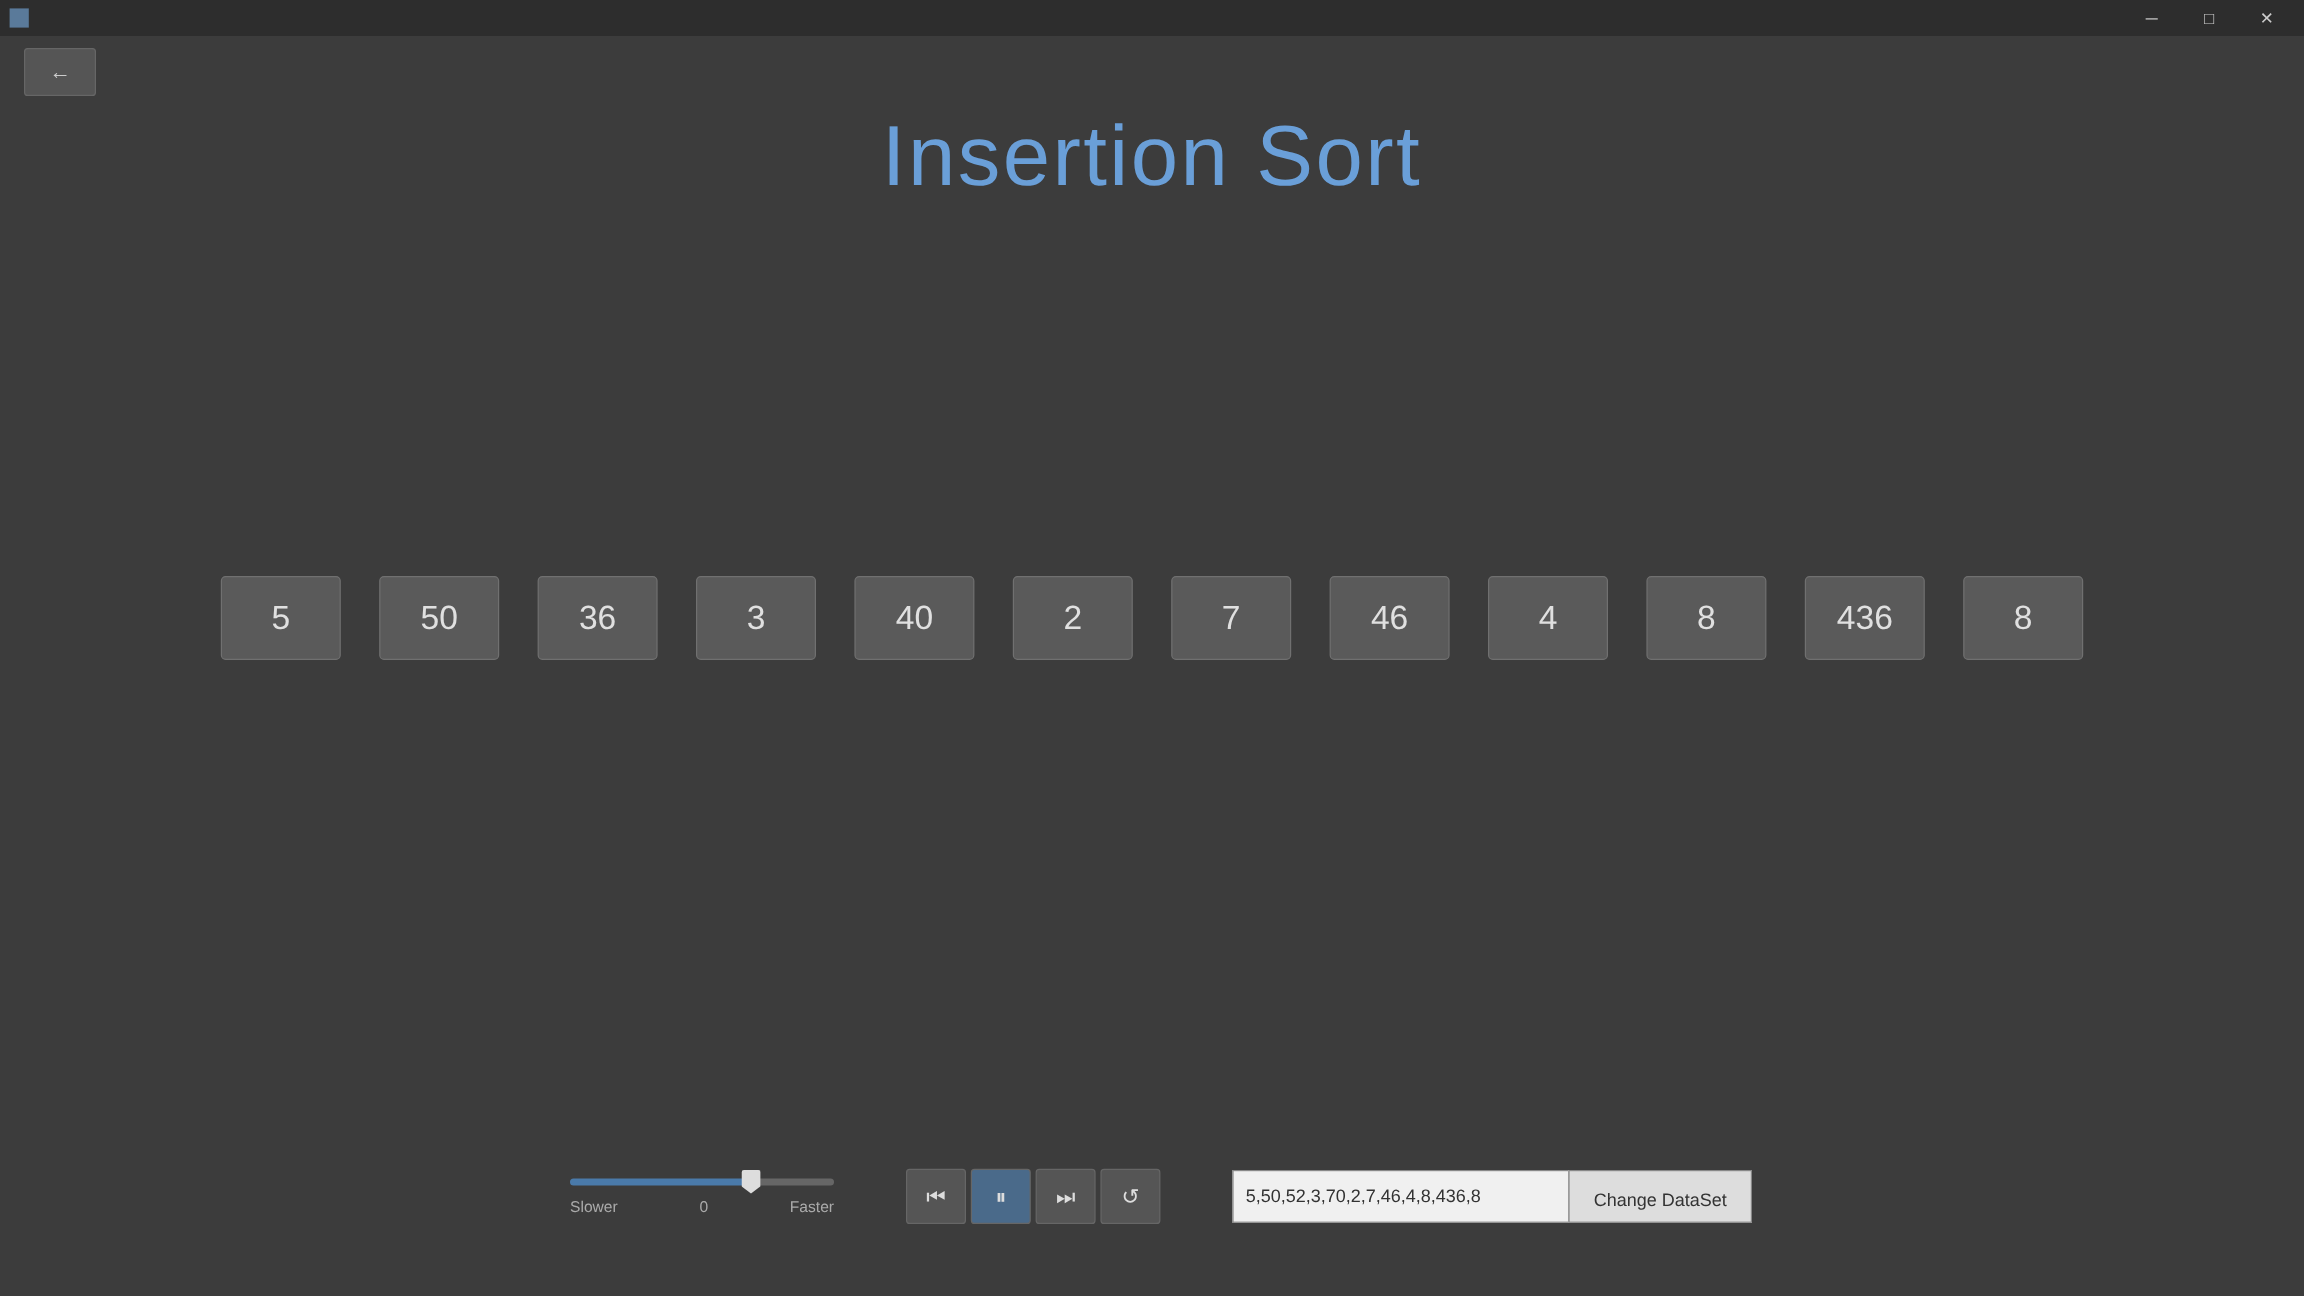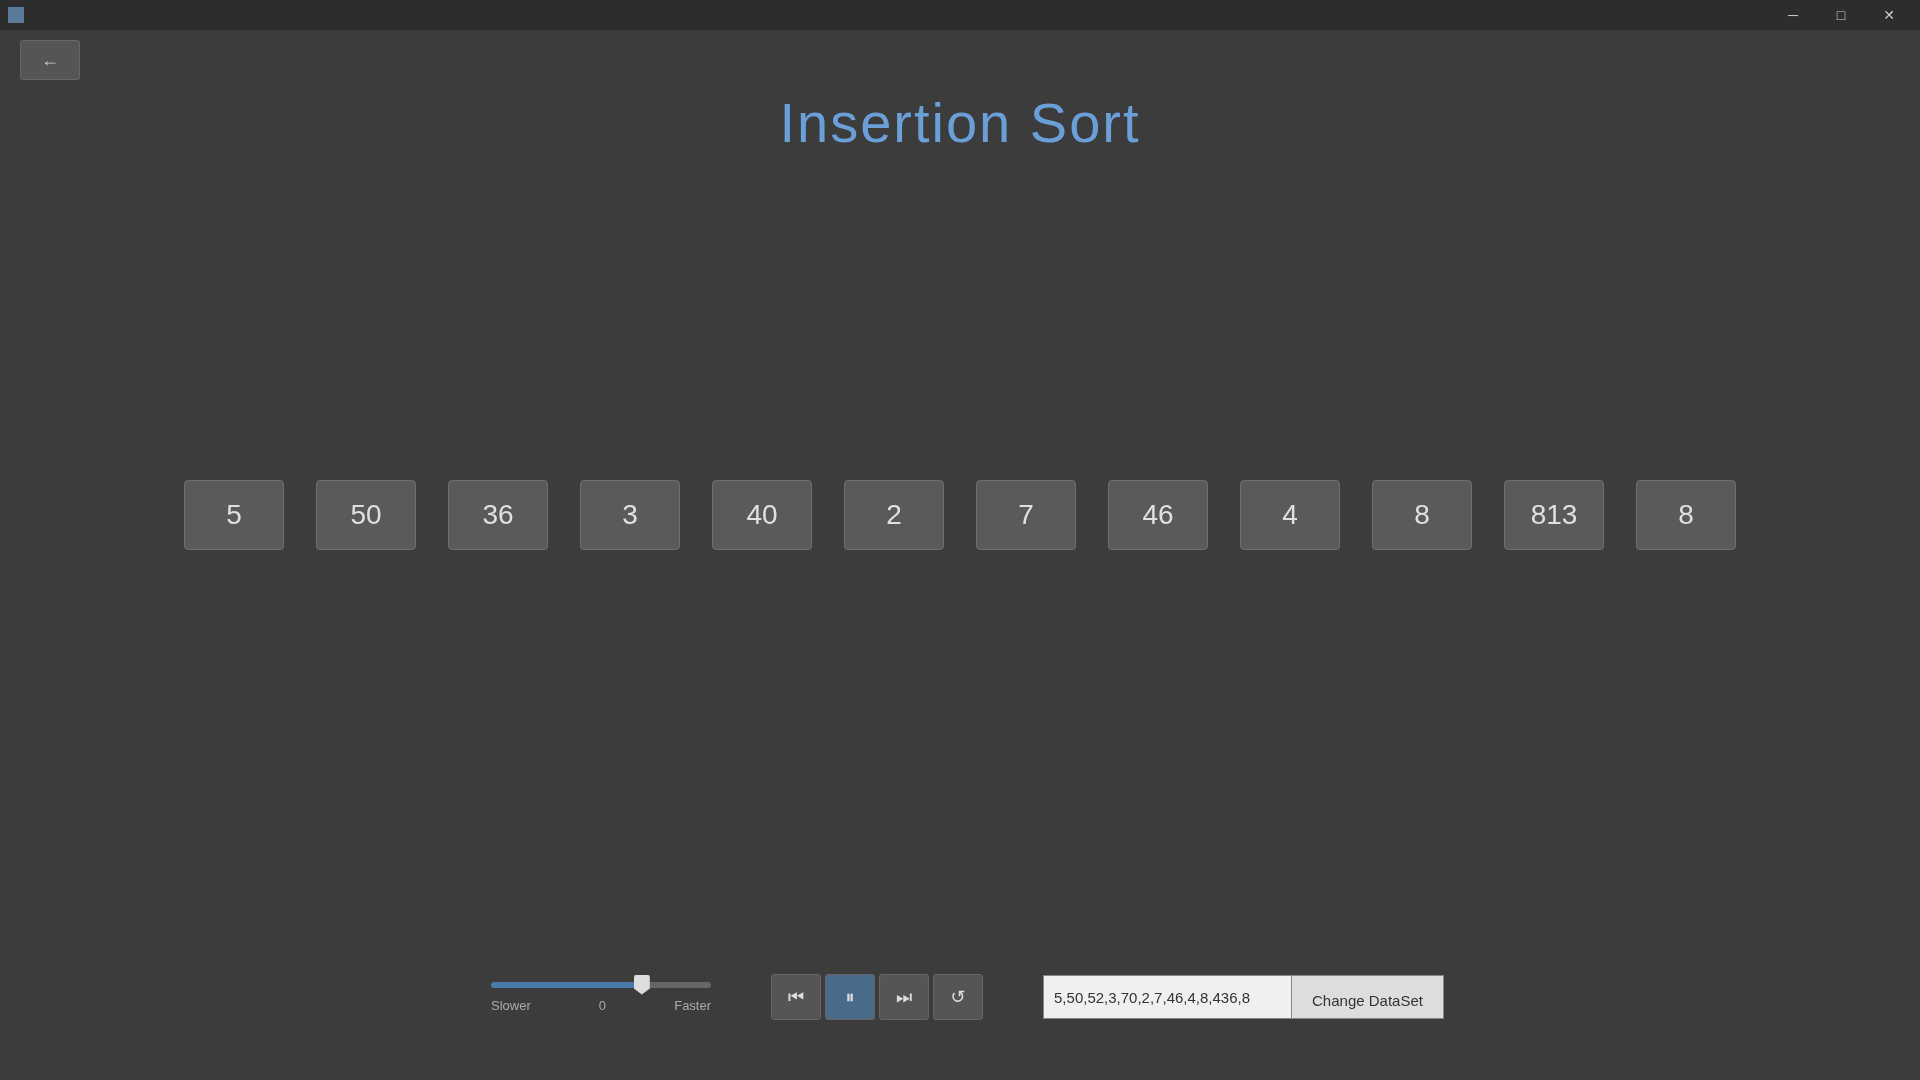--- a/index.html
+++ b/index.html
@@ -77,21 +77,21 @@
     }
 
     
     .page-title {
       position: absolute;
       top: 90px;
       left: 0;
       right: 0;
       text-align: center;
       color: #6a9fd8;
-      font-size: 56px;
+      font-size: 71px;
       font-weight: 300;
       letter-spacing: 2px;
     }
 
     
     .array-container {
       position: absolute;
       top: 480px;
       left: 0;
       right: 0;
@@ -198,21 +198,21 @@
     }
 
     
     .dataset-control {
       display: flex;
       gap: 0;
       align-items: center;
     }
 
     .dataset-input {
-      width: 248px;
+      width: 280px;
       height: 44px;
       background-color: #f0f0f0;
       border: 1px solid #888;
       border-right: none;
       padding: 0 10px;
       font-size: 15px;
       color: #333;
       outline: none;
     }
 
@@ -249,21 +249,21 @@
 <div class="array-element">5</div>
     <div class="array-element">50</div>
     <div class="array-element">36</div>
     <div class="array-element">3</div>
     <div class="array-element">40</div>
     <div class="array-element">2</div>
     <div class="array-element">7</div>
     <div class="array-element">46</div>
     <div class="array-element">4</div>
     <div class="array-element">8</div>
-    <div class="array-element">813</div>
+    <div class="array-element">436</div>
     <div class="array-element">8</div>
   </div>
 
 <div class="controls-area">
 
   <div class="speed-control">
     <input type="range" class="speed-slider" id="speed-slider" min="0" max="100" value="70" style="">
     <div class="speed-labels">
       <span>Slower</span>
       <span class="center-label">0</span>

